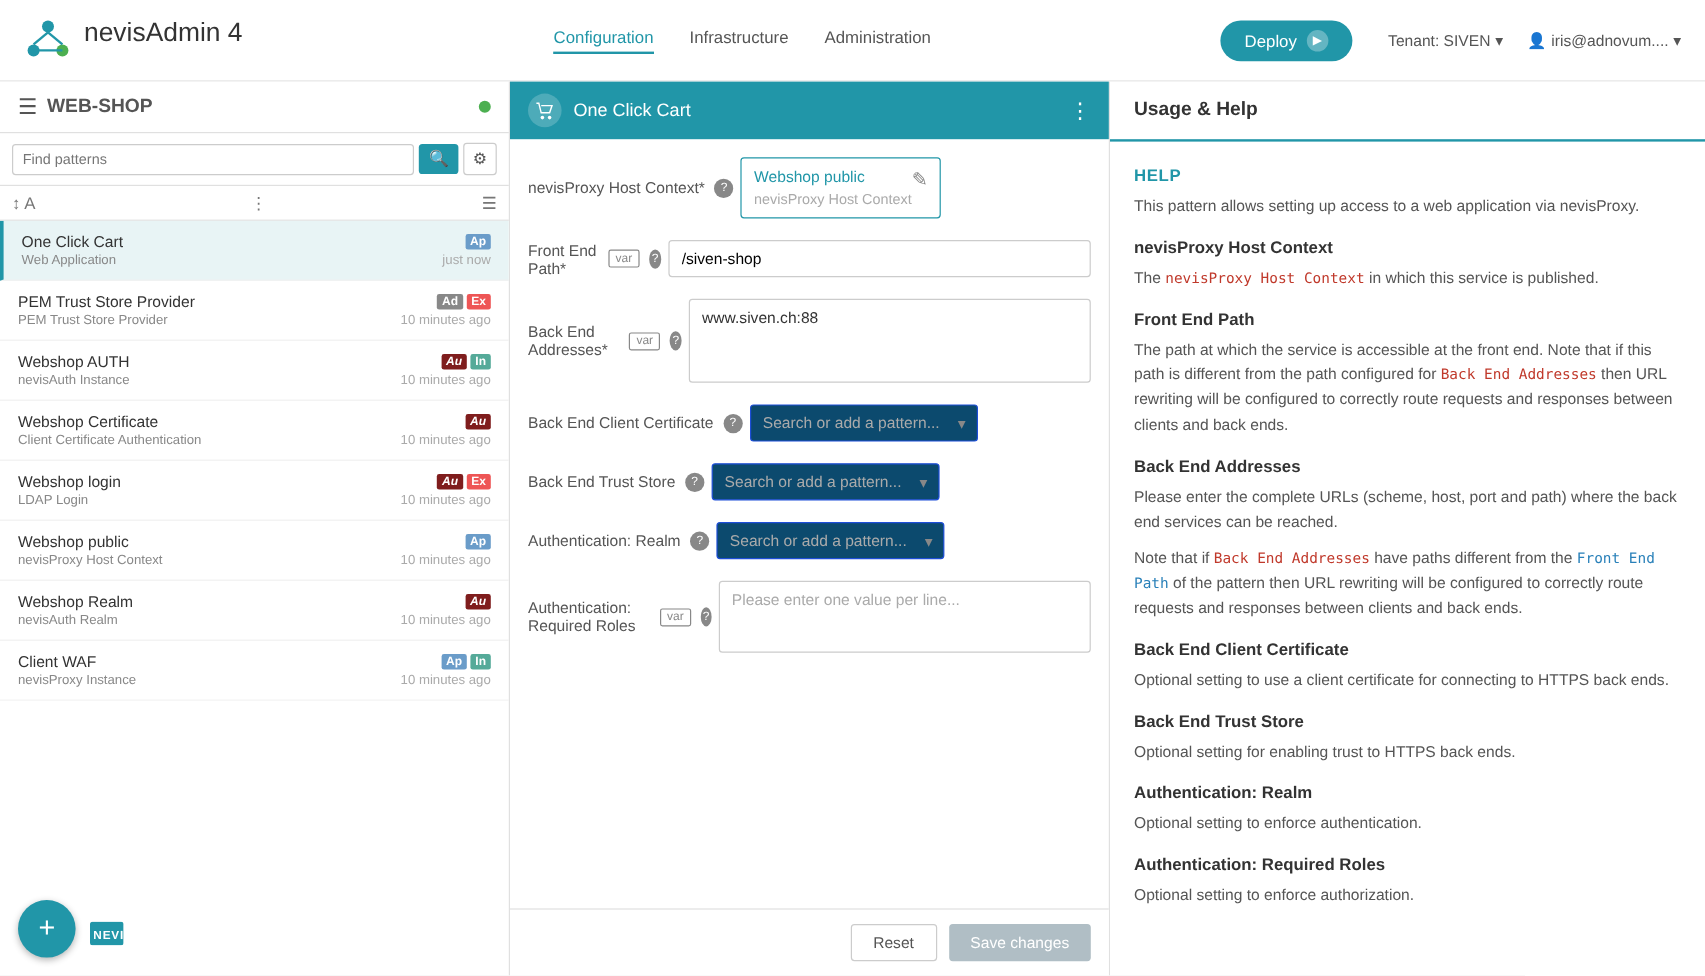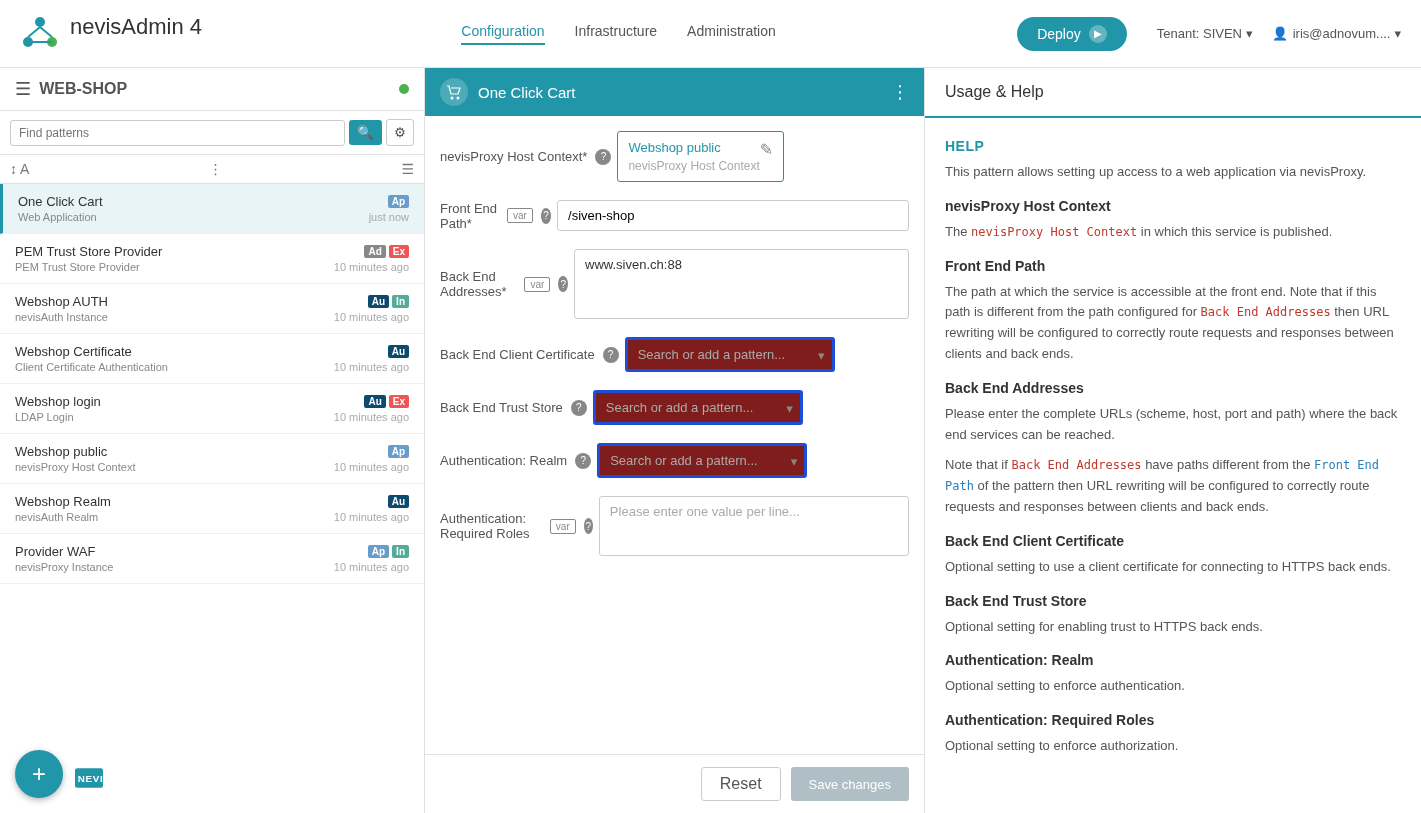--- a/index.html
+++ b/index.html
@@ -40,21 +40,21 @@
     .list-controls { display: flex; align-items: center; padding: 6px 10px; border-bottom: 1px solid #e0e0e0; gap: 10px; justify-content: space-between; }
     .list-control-btn { background: none; border: none; cursor: pointer; color: #777; font-size: 14px; }
     .sidebar-list { flex: 1; overflow-y: auto; }
     .sidebar-item { padding: 10px 15px; border-bottom: 1px solid #f0f0f0; cursor: pointer; display: flex; flex-direction: column; gap: 2px; position: relative; }
     .sidebar-item.active { background: #e8f4f5; border-left: 3px solid #2196a8; }
     .sidebar-item-top { display: flex; align-items: center; justify-content: space-between; }
     .sidebar-item-name { font-size: 13px; font-weight: 500; color: #333; }
     .sidebar-item-badges { display: flex; gap: 3px; }
     .badge { font-size: 10px; padding: 1px 4px; border-radius: 2px; color: #fff; font-weight: 600; }
     .badge-ap { background: #6a9cc9; }
-    .badge-au { background: #0c4a6e; }
+    .badge-au { background: #7f1d1d; font-style: italic; }
     .badge-ex { background: #e55; }
     .badge-ad { background: #888; }
     .badge-in { background: #5a9; }
     .sidebar-item-sub { font-size: 11px; color: #888; }
     .sidebar-item-time { font-size: 11px; color: #aaa; text-align: right; }
     .sidebar-item-bottom { display: flex; justify-content: space-between; align-items: center; }
     .add-btn { width: 48px; height: 48px; border-radius: 50%; background: #2196a8; color: #fff; border: none; font-size: 24px; cursor: pointer; display: flex; align-items: center; justify-content: center; position: absolute; bottom: 15px; left: 15px; z-index: 10; box-shadow: 0 2px 6px rgba(0,0,0,0.3); }
 
     
     .center-panel { width: 500px; background: #fff; border-right: 1px solid #e0e0e0; display: flex; flex-direction: column; }
@@ -65,32 +65,32 @@
     .center-content { flex: 1; overflow-y: auto; padding: 15px; display: flex; flex-direction: column; gap: 18px; }
     .field-group { display: flex; flex-direction: row; gap: 6px; }
     .field-label { font-size: 13px; color: #555; display: flex; align-items: center; gap: 8px; }
     .field-help { width: 16px; height: 16px; border-radius: 50%; background: #888; color: #fff; display: flex; align-items: center; justify-content: center; font-size: 10px; cursor: pointer; margin-left: auto; }
     .field-var-badge { border: 1px solid #888; color: #888; font-size: 10px; padding: 1px 5px; border-radius: 2px; cursor: pointer; }
     .field-input { border: 1px solid #ccc; border-radius: 3px; padding: 7px 10px; font-size: 13px; width: 100%; outline: none; }
     .field-input-link { color: #2196a8; text-decoration: none; font-size: 13px; display: block; margin-bottom: 2px; }
     .field-input-placeholder { color: #aaa; font-size: 12px; }
     .field-input-box { border: 1px solid #ccc; border-radius: 3px; padding: 7px 10px; font-size: 13px; min-height: 80px; width: 100%; position: relative; }
     .field-select-wrapper { position: relative; }
-    .field-select { border: 3px solid #1d4ed8; border-radius: 3px; padding: 7px 46px 7px 10px; font-size: 13px; width: 100%; appearance: none; background: #7f1d1d; cursor: pointer; outline: none; color: #aaa; }
+    .field-select { border: 1px solid #1d4ed8; border-radius: 3px; padding: 7px 30px 7px 10px; font-size: 13px; width: 100%; appearance: none; background: #0c4a6e; cursor: pointer; outline: none; color: #aaa; }
     .field-select-arrow { position: absolute; right: 10px; top: 50%; transform: translateY(-50%); color: #888; pointer-events: none; }
     .nevisproxy-host-wrapper { border: 1px solid #2196a8; border-radius: 3px; padding: 8px 10px; display: flex; justify-content: space-between; align-items: flex-start; }
     .nevisproxy-host-inner { display: flex; flex-direction: column; gap: 2px; }
     .center-footer { padding: 12px 15px; border-top: 1px solid #e0e0e0; display: flex; justify-content: flex-end; gap: 10px; background: #fff; }
-    .btn-reset { background: #fff; border: 1px solid #ccc; border-radius: 3px; padding: 7px 18px; cursor: pointer; font-size: 16px; color: #555; }
+    .btn-reset { background: #fff; border: 1px solid #ccc; border-radius: 3px; padding: 7px 18px; cursor: pointer; font-size: 13px; color: #555; }
     .btn-save { background: #b0bec5; border: none; border-radius: 3px; padding: 7px 18px; cursor: pointer; font-size: 13px; color: #fff; }
 
     
     .right-panel { flex: 1; background: #fff; display: flex; flex-direction: column; overflow-y: auto; }
     .right-header { padding: 15px 20px; border-bottom: 2px solid #2196a8; }
-    .right-header-title { font-size: 16px; font-weight: 400; color: #333; }
+    .right-header-title { font-size: 16px; font-weight: 700; color: #333; }
     .right-content { padding: 20px; overflow-y: auto; flex: 1; }
     .help-title { font-size: 14px; font-weight: 700; color: #2196a8; margin-bottom: 8px; letter-spacing: 0.5px; }
     .help-text { font-size: 13px; color: #555; line-height: 1.6; margin-bottom: 10px; }
     .help-section-header { font-size: 14px; font-weight: 600; color: #333; margin-bottom: 8px; margin-top: 15px; }
     .code-red { color: #c0392b; font-family: monospace; font-size: 12px; }
     .code-blue { color: #2980b9; font-family: monospace; font-size: 12px; }
 
     
     ::-webkit-scrollbar { width: 6px; }
     ::-webkit-scrollbar-thumb { background: #ccc; border-radius: 3px; }
@@ -247,21 +247,21 @@
                 <span class="badge badge-au">Au</span>
               </div>
     </div>
     <div class="sidebar-item-bottom">
       <span class="sidebar-item-sub">nevisAuth Realm</span>
       <span class="sidebar-item-time">10 minutes ago</span>
     </div>
   </div>
           <div class="sidebar-item">
     <div class="sidebar-item-top">
-      <span class="sidebar-item-name">Provider WAF</span>
+      <span class="sidebar-item-name">Client WAF</span>
       <div class="sidebar-item-badges">
                 <span class="badge badge-ap">Ap</span>
                 <span class="badge badge-in">In</span>
               </div>
     </div>
     <div class="sidebar-item-bottom">
       <span class="sidebar-item-sub">nevisProxy Instance</span>
       <span class="sidebar-item-time">10 minutes ago</span>
     </div>
   </div>

